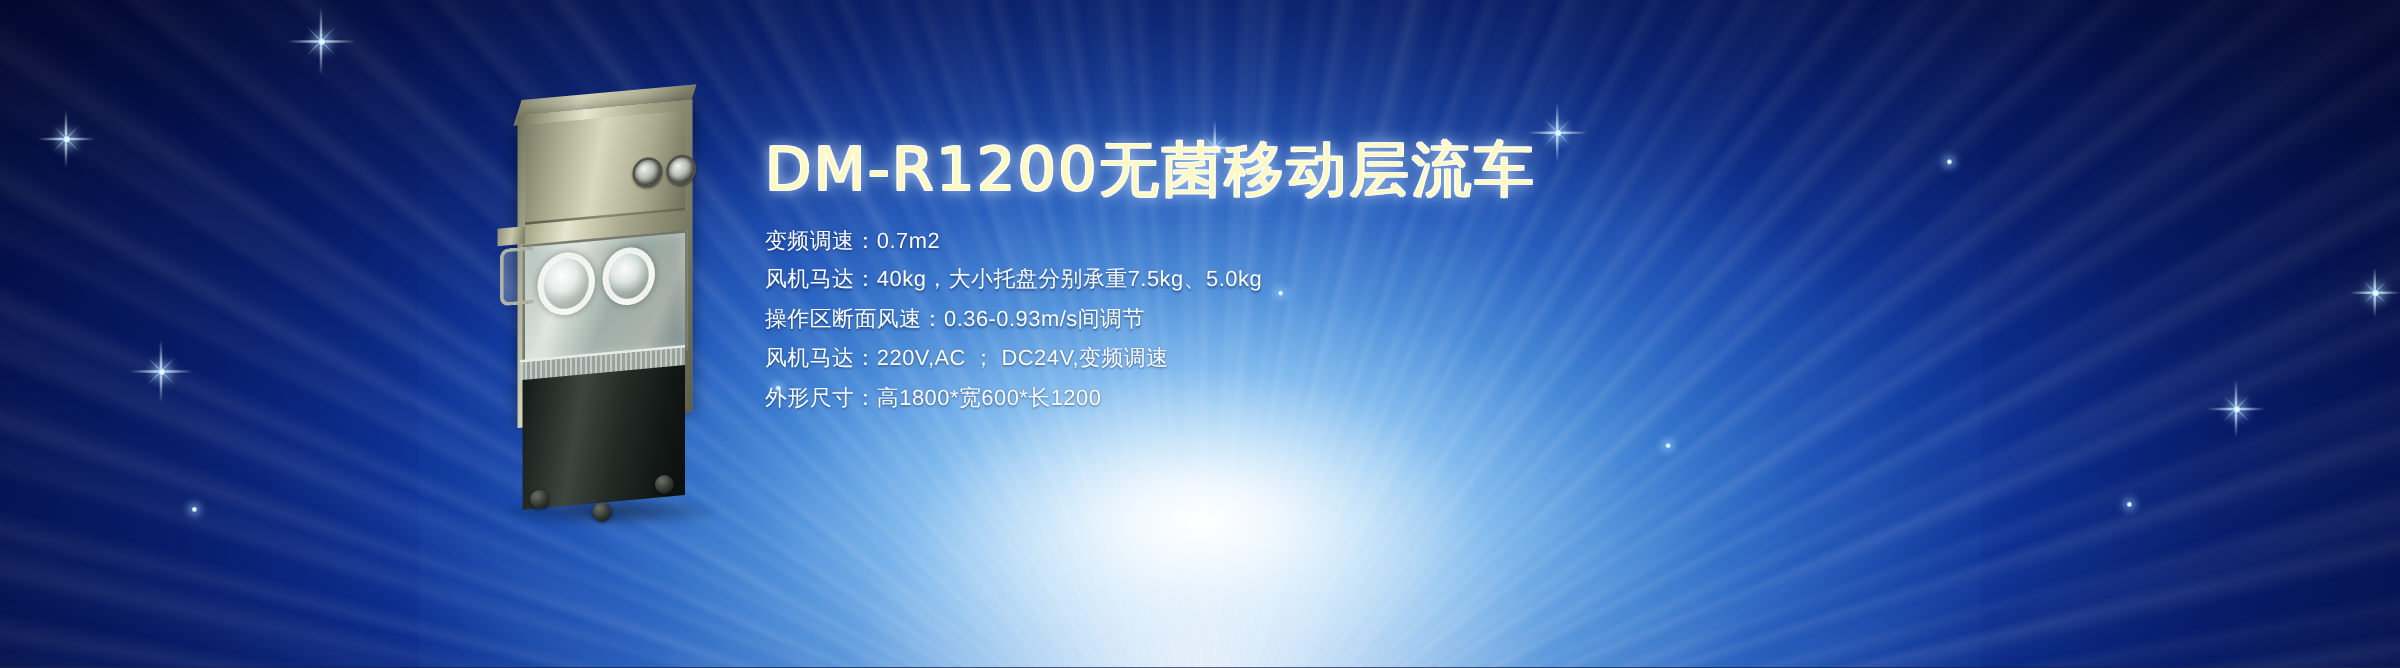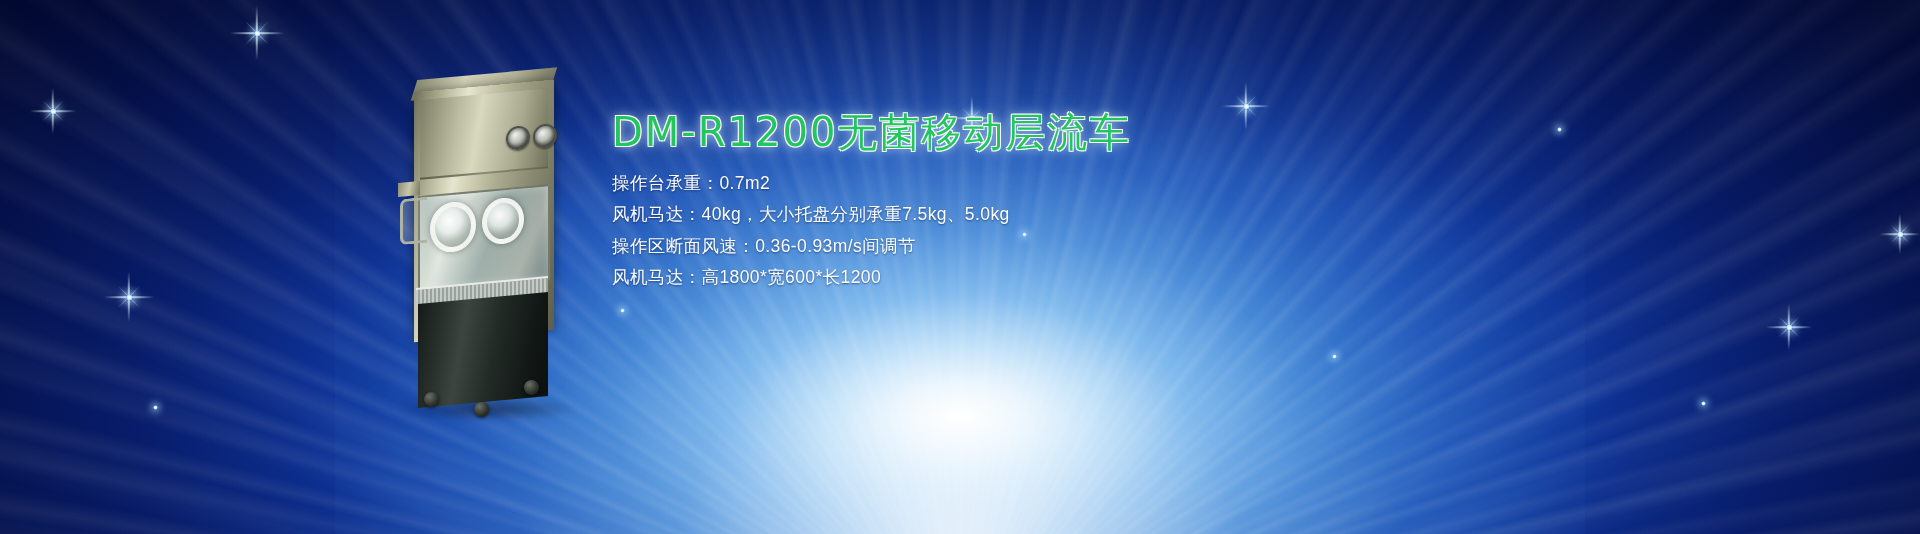--- a/index.html
+++ b/index.html
@@ -211,24 +211,24 @@
 
   
   #text-block {
     position: absolute;
     left: 612px;
     top: 110px;
     width: 1000px;
   }
   #title {
     font-family: "DejaVu Sans", "Liberation Sans", sans-serif;
-    font-size: 40px;
+    font-size: 48px;
     font-weight: 400;
     letter-spacing: 2px;
-    color: #22c55e;
+    color: #fef9c3;
     margin: 0 0 20px 0;
     line-height: 1.12;
     text-shadow:
       -1px -1px 0 rgba(255,255,255,.95),
        1px -1px 0 rgba(255,255,255,.95),
       -1px  1px 0 rgba(255,255,255,.95),
        1px  1px 0 rgba(255,255,255,.95),
        0 0 10px rgba(220,240,255,.9),
        0 0 20px rgba(180,220,255,.55);
     white-space: nowrap;
@@ -342,20 +342,21 @@
     <div class="worktop"></div>
     <div class="cab-base"></div>
     <div class="caster c1"></div>
     <div class="caster c2"></div>
     <div class="caster c3"></div>
   </div>
 
   <div id="text-block">
     <h1 id="title">DM-R1200无菌移动层流车</h1>
     <ul id="spec-list">
-      <li>操作台承重：0.7m2</li>
+      <li>变频调速：0.7m2</li>
       <li>风机马达：40kg，大小托盘分别承重7.5kg、5.0kg</li>
       <li>操作区断面风速：0.36-0.93m/s间调节</li>
-      <li>风机马达：高1800*宽600*长1200</li>
+      <li>风机马达：220V,AC ； DC24V,变频调速</li>
+      <li>外形尺寸：高1800*宽600*长1200</li>
     </ul>
   </div>
 
 </div>
 
 </body></html>

